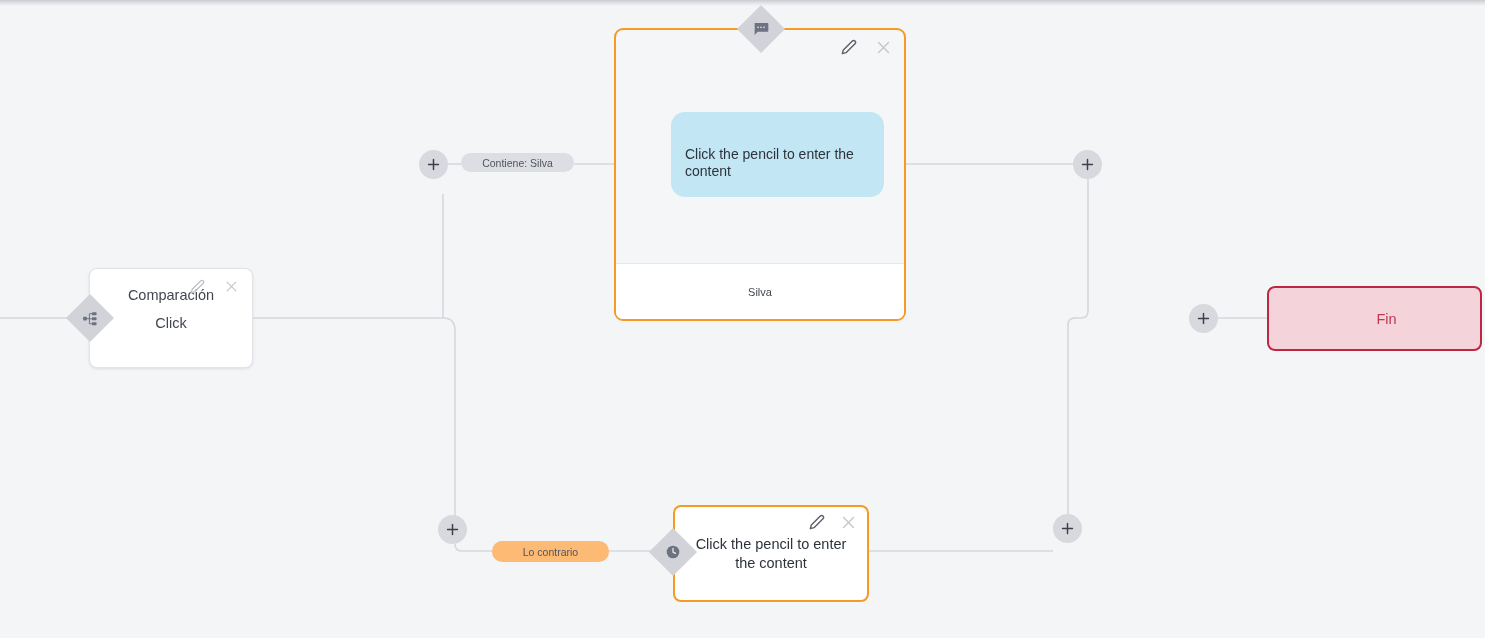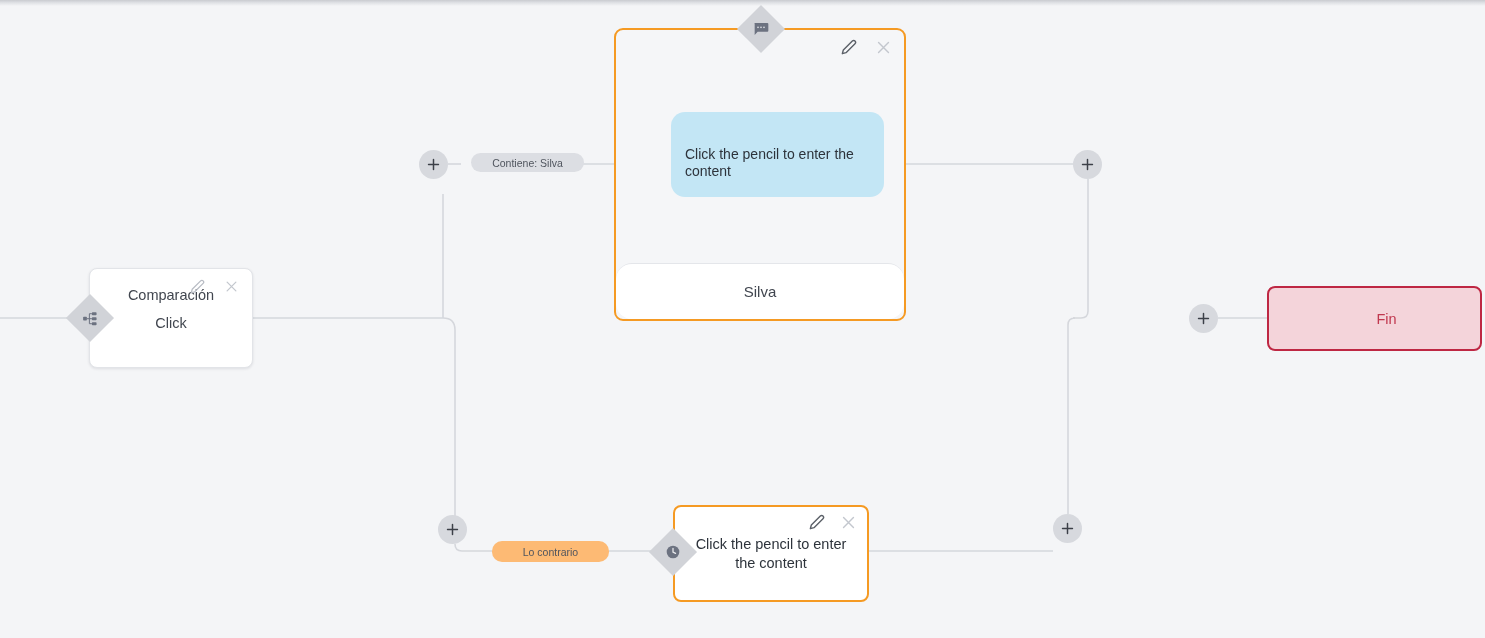--- a/index.html
+++ b/index.html
@@ -103,23 +103,22 @@
     left: 0;
     bottom: 0;
     width: 100%;
     height: 56px;
     background: #ffffff;
     border-top: 1px solid #e4e6ea;
     display: flex;
     align-items: center;
     justify-content: center;
     color: #41464f;
-    font-size: 15px;
+    font-size: 11px;
     box-sizing: border-box;
-    border-radius: 16px;
   }
 
   
   #node-espera {
     left: 673px;
     top: 505px;
     width: 196px;
     height: 97px;
     background: #ffffff;
     border: 2px solid #f59a23;
@@ -196,21 +195,21 @@
     justify-content: center;
     border-radius: 11px;
     font-size: 10.5px;
     color: #50555e;
     white-space: nowrap;
     box-sizing: border-box;
     padding: 0 12px;
     height: 19px;
   }
   #label-contiene {
-    left: 471px;
+    left: 461px;
     top: 153px;
     background: #dcdee3;
     min-width: 113px;
   }
   #label-contrario {
     left: 492px;
     top: 541px;
     background: #fdba74;
     min-width: 117px;
     height: 21px;

